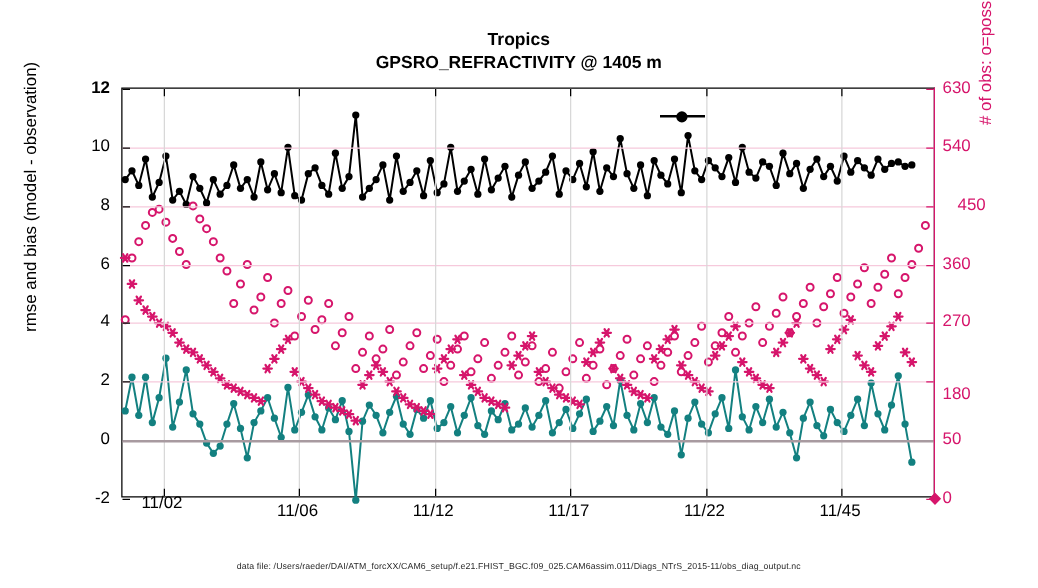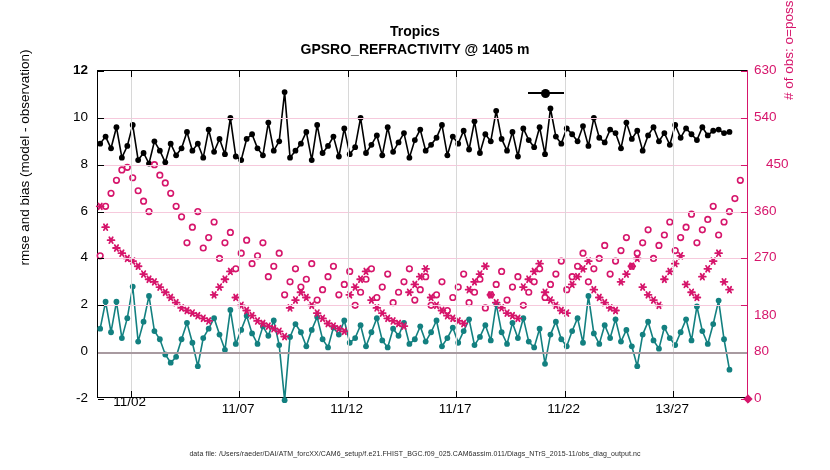--- a/index.html
+++ b/index.html
@@ -636,26 +636,26 @@
 
 <div class="ylabel-left" style="left: 48px; top: 391px;">-2</div>
     <div class="ylabel-left" style="left: 48px; top: 344.143px;">0</div>
     <div class="ylabel-left" style="left: 48px; top: 297.286px;">2</div>
     <div class="ylabel-left" style="left: 48px; top: 250.429px;">4</div>
     <div class="ylabel-left" style="left: 48px; top: 203.571px;">6</div>
     <div class="ylabel-left" style="left: 48px; top: 156.714px;">8</div>
     <div class="ylabel-left" style="left: 48px; top: 109.857px;">10</div>
     <div class="ylabel-left" style="left: 48px; top: 63px; font-weight: bold;">12</div>
     <div class="ylabel-right" style="left: 754px; top: 391px;">0</div>
-    <div class="ylabel-right" style="left: 754px; top: 344.143px;">80</div>
+    <div class="ylabel-right" style="left: 754px; top: 344.143px;">50</div>
     <div class="ylabel-right" style="left: 754px; top: 297.286px; margin-top: 11px;">180</div>
     <div class="ylabel-right" style="left: 754px; top: 250.429px;">270</div>
     <div class="ylabel-right" style="left: 754px; top: 203.571px;">360</div>
     <div class="ylabel-right" style="left: 754px; top: 156.714px; margin-left: 12px;">450</div>
     <div class="ylabel-right" style="left: 754px; top: 109.857px;">540</div>
     <div class="ylabel-right" style="left: 754px; top: 63px;">630</div>
     <div class="xlabel-tick" style="left: 94.55px; top: 395px;">11/02</div>
-    <div class="xlabel-tick" style="left: 203.05px; top: 402px;">11/07</div>
+    <div class="xlabel-tick" style="left: 203.05px; top: 402px;">11/06</div>
     <div class="xlabel-tick" style="left: 311.55px; top: 402px;">11/12</div>
     <div class="xlabel-tick" style="left: 420.05px; top: 402px;">11/17</div>
     <div class="xlabel-tick" style="left: 528.55px; top: 402px;">11/22</div>
-    <div class="xlabel-tick" style="left: 637.05px; top: 402px;">13/27</div>
+    <div class="xlabel-tick" style="left: 637.05px; top: 402px;">11/45</div>
   </div>
 
 </body></html>

